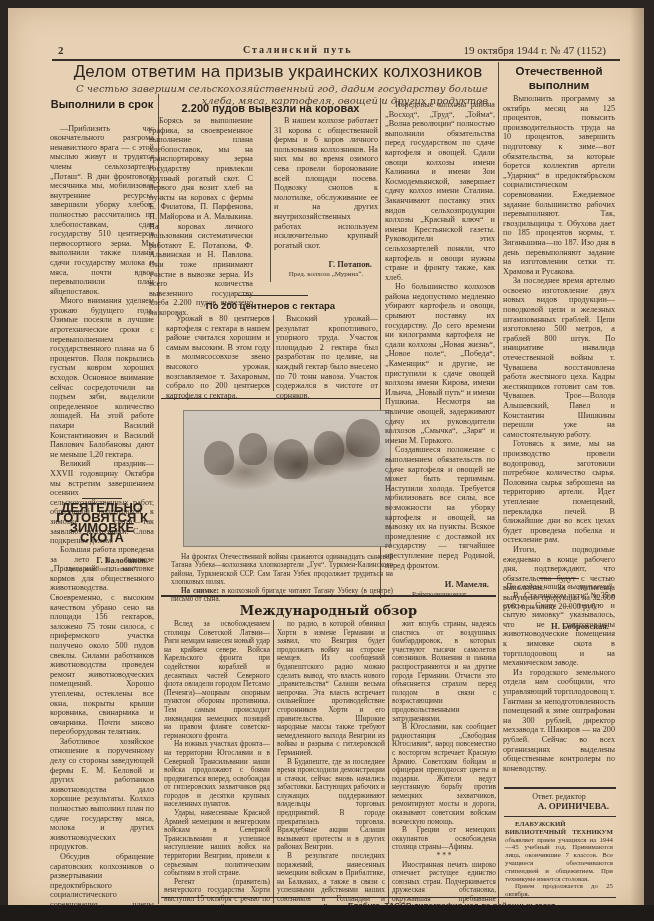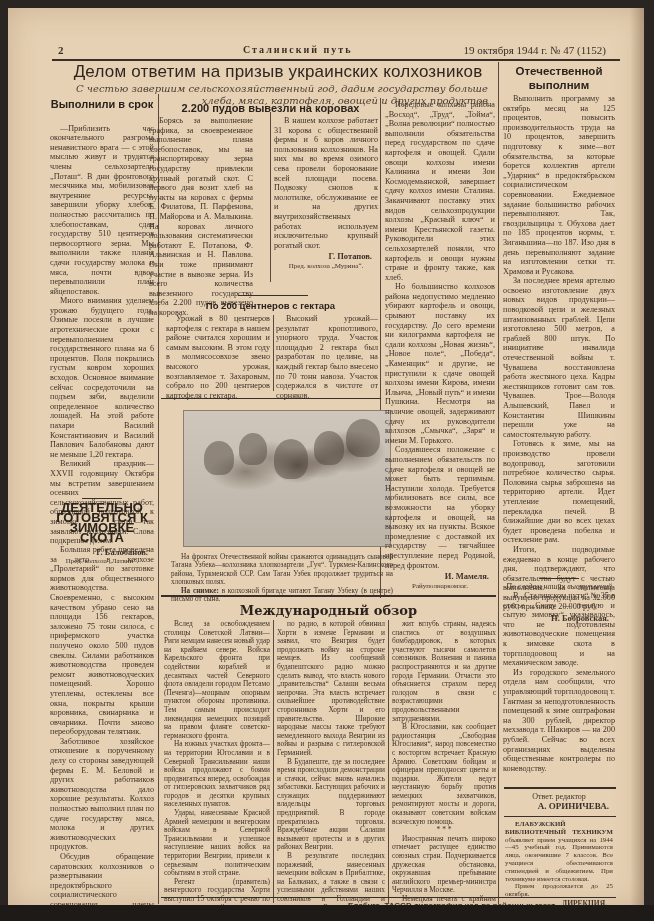--- a/index.html
+++ b/index.html
@@ -12,21 +12,21 @@
   .header .paper { position:absolute; left:185px; top:0; letter-spacing:2px; font-weight:bold; font-size:10px; }
   .header .date { position:absolute; right:12px; top:0; }
   .rule-thick { position:absolute; background:#3a2f28; }
   .vrule { position:absolute; background:#5a4a3c; width:1px; }
   .banner { position:absolute; left:60px; top:54px; width:420px; text-align:center; }
   .banner h1 { margin:0; font-family:"Liberation Sans", sans-serif; font-weight:normal; font-size:17px; letter-spacing:0.2px; color:#2f2620; }
   .banner .sub { font-style:italic; font-size:10px; line-height:12px; margin-top:1px; color:#4a3d33;text-align:right; }
   .col { position:absolute; font-family:"Liberation Serif", serif; font-size:8.2px; line-height:9.6px; text-align:justify; color:#3d322a; }
   .col p { margin:0; text-indent:10px; }
   .hd { font-family:"Liberation Sans", sans-serif; font-weight:bold; color:#2a221c; text-align:center; }
-  .sig { text-align:right; font-weight:bold; font-size:8.5px; margin-top:2px; padding-right:6px; }
+  .sig { text-align:right; font-weight:bold; font-size:8.5px; margin-top:10px; padding-right:6px; }
   .sig-sub { text-align:center; font-size:7px; }
   .photo { position:absolute; left:175px; top:402px; width:206px; height:135px; background:
      radial-gradient(ellipse at 30% 45%, #8d8275 0%, rgba(0,0,0,0) 18%),
      radial-gradient(ellipse at 55% 40%, #6e6358 0%, rgba(0,0,0,0) 16%),
      radial-gradient(ellipse at 80% 30%, #7d7166 0%, rgba(0,0,0,0) 16%),
      radial-gradient(ellipse at 42% 35%, #9a8f84 0%, rgba(0,0,0,0) 14%),
      radial-gradient(ellipse at 66% 38%, #8a7f72 0%, rgba(0,0,0,0) 14%),
      linear-gradient(#cfc7bc, #bdb4a8); border:1px solid #8a7f72; }
   .photo .fig { position:absolute; border-radius:50% 50% 40% 40%; background:rgba(70,60,52,0.45); }
   .caption { position:absolute; left:163px; top:545px; width:222px; font-family:"Liberation Serif", serif; font-size:7.2px; line-height:8.4px; text-align:justify; color:#3d322a; }
@@ -124,20 +124,21 @@
     <p>Регент (правитель) венгерского государства Хорти выступил 15 октября с речью по радио, в которой заявил, что Венгрия намерена вступить в переговоры о перемирии. Вслед за этим стало известно, что в Будапеште сформировалось еще одно „правительство“, руководимое венгерским фашистом Салаши. Последний также произнес речь</p>
   </div>
   <div class="col" style="left:269px; top:612px; width:108px; font-size:7.4px; line-height:8.6px;">
     <p>по радио, в которой обвинил Хорти в измене Германии и заявил, что Венгрия будет продолжать войну на стороне немцев. Из сообщений будапештского радио можно сделать вывод, что власть нового „правительства“ Салаши весьма непрочна. Эта власть встречает сильнейшее противодействие сторонников Хорти и его правительства. Широкие народные массы также требуют немедленного выхода Венгрии из войны и разрыва с гитлеровской Германией.</p>
     <p>В Будапеште, где за последнее время происходили демонстрации и стачки, сейчас вновь начались забастовки. Бастующих рабочих и служащих поддерживают владельцы торговых предприятий. В городе прекратилась торговля. Враждебные акции Салаши вызывают протесты и в других районах Венгрии.</p>
     <p>В результате последних поражений, нанесенных немецким войскам в Прибалтике, на Балканах, а также в связи с успешными действиями наших союзников в Голландии и граничащих с Бельгией немецких районах, усиливаются волнения и паника в самой Германии. Особенно это замечается в Рурской и Рейнской промышленных областях. Население Дюссельдорфа, Кельна и Саарбрюккена бе-</p>
   </div>
   <div class="col" style="left:384px; top:612px; width:104px; font-size:7.4px; line-height:8.6px;">
     <p>жит вглубь страны, надеясь спастись от воздушных бомбардировок, в которых участвуют тысячи самолетов союзников. Волнения и паника распространяются и на другие города Германии. Отчасти это объясняется страхом перед голодом в связи с возрастающими продовольственными затруднениями.</p>
     <p>В Югославии, как сообщает радиостанция „Свободная Югославия“, народ повсеместно с восторгом встречает Красную Армию. Советским бойцам и офицерам преподносят цветы и подарки. Жители ведут неустанную борьбу против немецких захватчиков, ремонтируют мосты и дороги, оказывают советским войскам всяческую помощь.</p>
+    <p>В Греции от немецких оккупантов освобождена столица страны—Афины.</p>
     <p style="text-align:center; text-indent:0;">* * *</p>
     <p>Иностранная печать широко отмечает растущее единство союзных стран. Подчеркивается дружеская обстановка, окружавшая пребывание английского премьер-министра Черчилля в Москве.</p>
     <p>Немецкая печать с крайним раздражением пишет о ведущихся в Москве переговорах, ожидая в качестве результата этой встречи новых сокрушительных ударов.</p>
 
   </div>
 
   <div class="col" style="left:495px; top:56px; width:112px;">
     <div class="hd" style="font-size:11.5px; line-height:14px; margin-bottom:2px;">Отечественной выполним</div>
     <p>Выполнить программу за октябрь месяц на 125 процентов, повысить производительность труда на 10 процентов, завершить подготовку к зиме—вот обязательства, за которые борется коллектив артели „Ударник“ в предоктябрьском социалистическом соревновании. Ежедневное задание большинство рабочих перевыполняют. Так, гвоздильщицы т. Обухова дает по 185 процентов нормы, т. Зиганьшина—по 187. Изо дня в день перевыполняют задание на изготовлении сетки тт. Храмова и Русакова.</p>
     <p>За последнее время артелью освоено изготовление двух новых видов продукции—поводковой цепи и железных штампованных граблей. Цепи изготовлено 500 метров, а граблей 800 штук. По инициативе инвалида отечественной войны т. Чувашева восстановлена работа жестяного цеха. Кадры жестянщиков готовит сам тов. Чувашев. Трое—Володя Альшевский, Павел и Константин Шишкины перешли уже на самостоятельную работу.</p>

